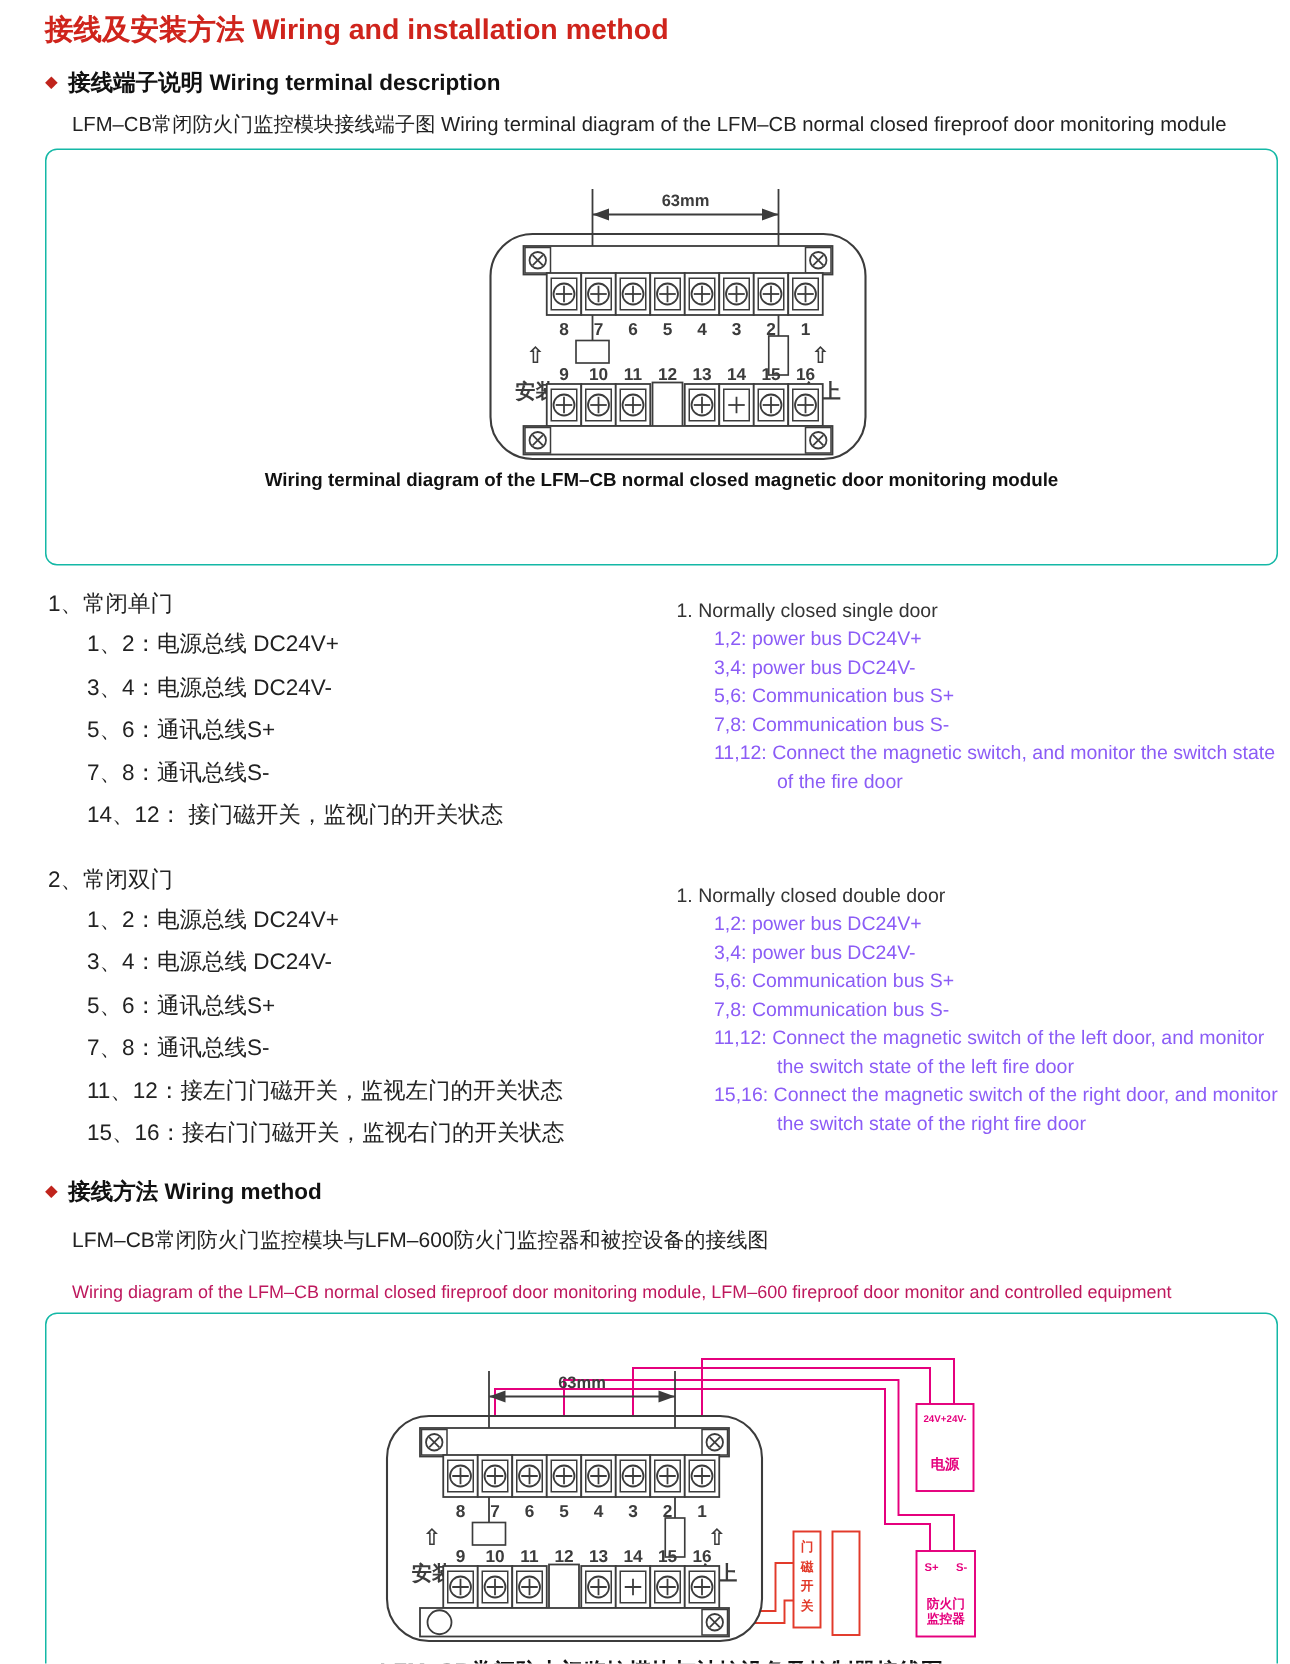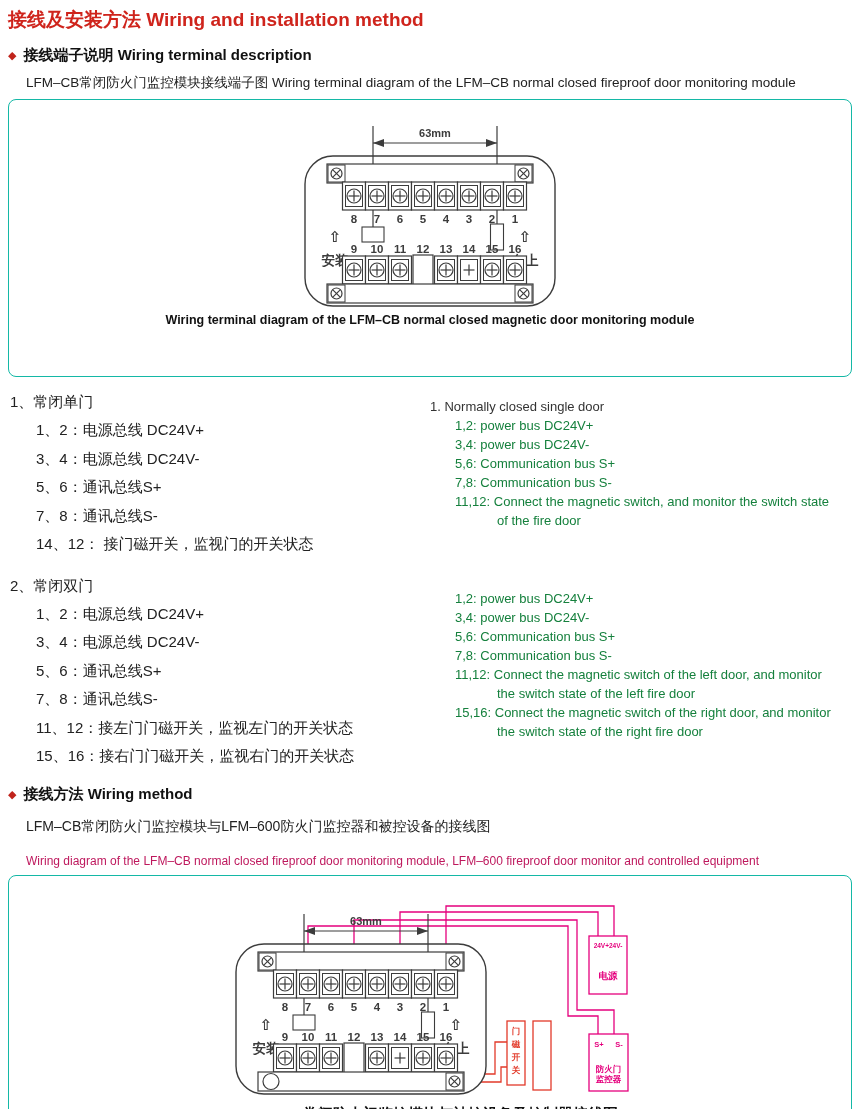--- a/index.html
+++ b/index.html
@@ -1,21 +1,21 @@
 <!DOCTYPE html>
 <html><head>
 <meta charset="utf-8">
 <style>
   html,body{margin:0;padding:0;background:#fff;}
   body{
     width:860px;height:1109px;position:relative;overflow:hidden;
     font-family:"Liberation Sans","DejaVu Sans",sans-serif;
     color:#1c1c1c;
   }
-  .page{position:absolute;inset:0;}
+  .page{position:absolute;inset:0;padding-left:22px;}
   .title{
     margin:7px 0 0 8px;font-size:19px;font-weight:bold;color:#cf241c;
   }
   .bullet-row{margin:13px 0 0 8px;font-size:15px;font-weight:bold;color:#111;display:flex;align-items:center;}
   .diamond{color:#c0241c;font-size:11px;margin-right:7px;line-height:1;}
   .intro{margin:9px 0 7px 26px;font-size:13.5px;color:#222;}
   .intro2{margin:14px 0 2px 26px;font-size:14px;color:#222;}
   .intro3{margin:18px 0 7px 26px;font-size:12px;color:#be185d;}
   .figbox{
     margin:0 8px;border:1px solid #14b8a6;border-radius:8px;background:#fff;
@@ -25,21 +25,21 @@
   .cap-cn{font-size:15px;font-weight:bold;color:#111;margin-top:-6px;}
   .cap-en{font-size:12.5px;font-weight:bold;color:#111;line-height:17px;}
   .desc{display:flex;margin:16px 0 0 10px;}
   .col-cn{width:420px;}
   .col-en{width:410px;padding-top:6px;}
   .cn-title{font-size:15px;color:#222;margin:0 0 4px 0;}
   .cn-items{list-style:none;margin:0;padding:0 0 0 26px;}
   .cn-items li{font-size:15px;line-height:28.5px;color:#222;}
   .en-title{font-size:13px;color:#333;margin:0 0 2px 0;}
   .en-items{list-style:none;margin:0;padding:0;}
-  .en-items li{font-size:13px;line-height:19px;color:#15803d;padding-left:67px;text-indent:-42px;}
+  .en-items li{font-size:13px;line-height:19px;color:#8b5cf6;padding-left:67px;text-indent:-42px;}
   .gap{height:18px;}
 </style>
 </head>
 <body>
 
 <div class="page">
 
   <h1 class="title">接线及安装方法 Wiring and installation method</h1>
 
   <div class="bullet-row">
@@ -242,20 +242,21 @@
         <ul class="en-items">
             <li>1,2: power bus DC24V+</li>
             <li>3,4: power bus DC24V-</li>
             <li>5,6: Communication bus S+</li>
             <li>7,8: Communication bus S-</li>
             <li>11,12: Connect the magnetic switch, and monitor the switch state of the fire door</li>
           </ul>
       </div>
       <div class="gap" style="height:59px;"></div>
       <div>
+        <p class="en-title">1. Normally closed double door</p>
         <ul class="en-items">
             <li>1,2: power bus DC24V+</li>
             <li>3,4: power bus DC24V-</li>
             <li>5,6: Communication bus S+</li>
             <li>7,8: Communication bus S-</li>
             <li>11,12: Connect the magnetic switch of the left door, and monitor the switch state of the left fire door</li>
             <li>15,16: Connect the magnetic switch of the right door, and monitor the switch state of the right fire door</li>
           </ul>
       </div>
     </div>

